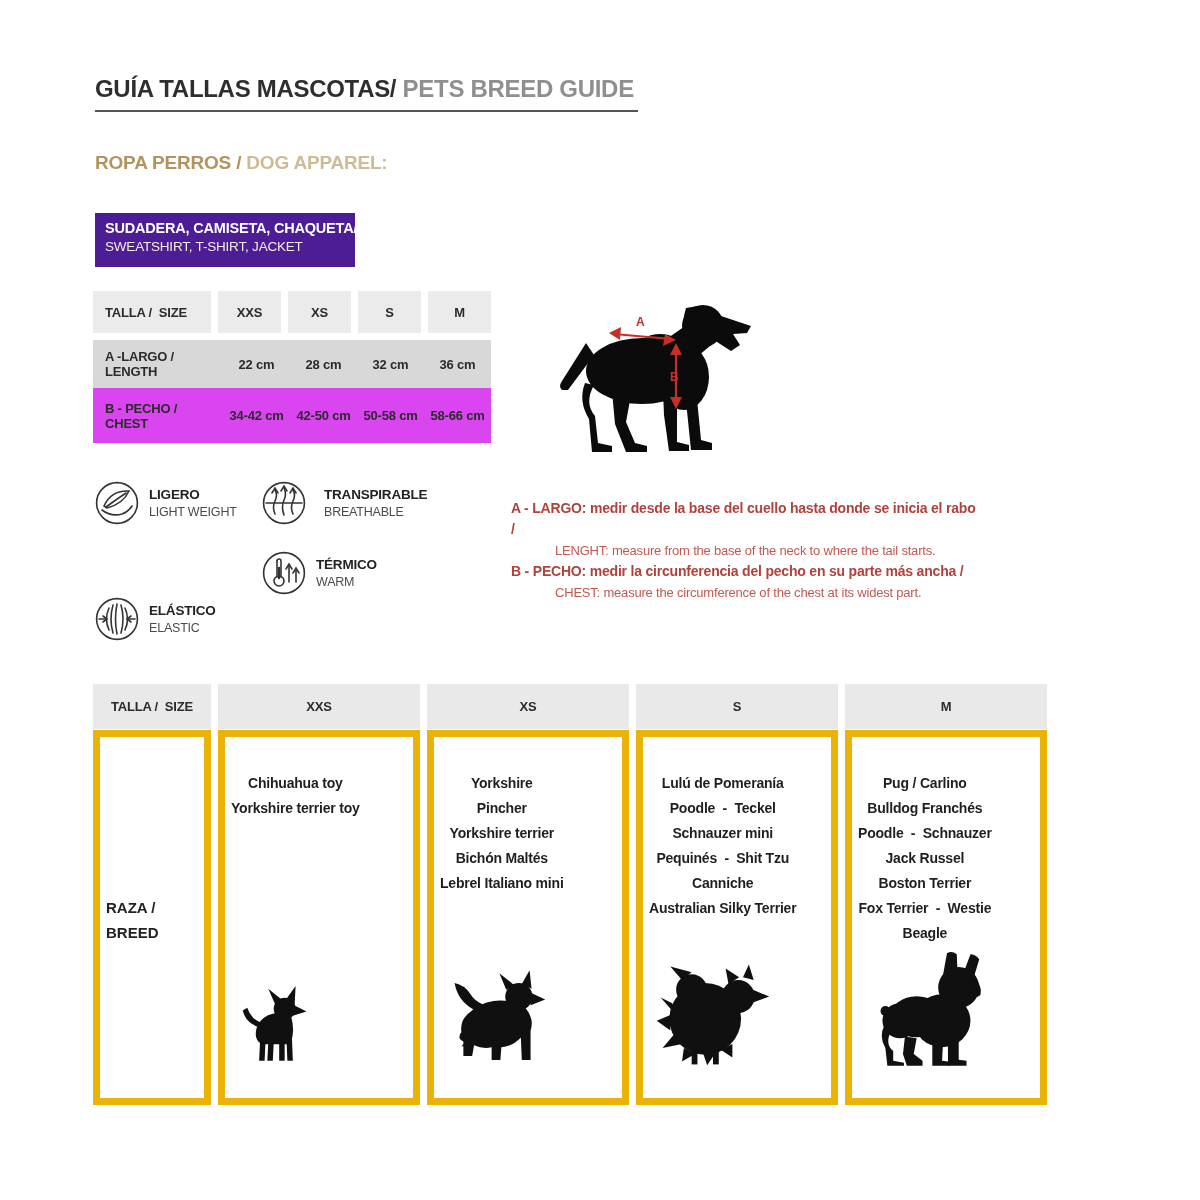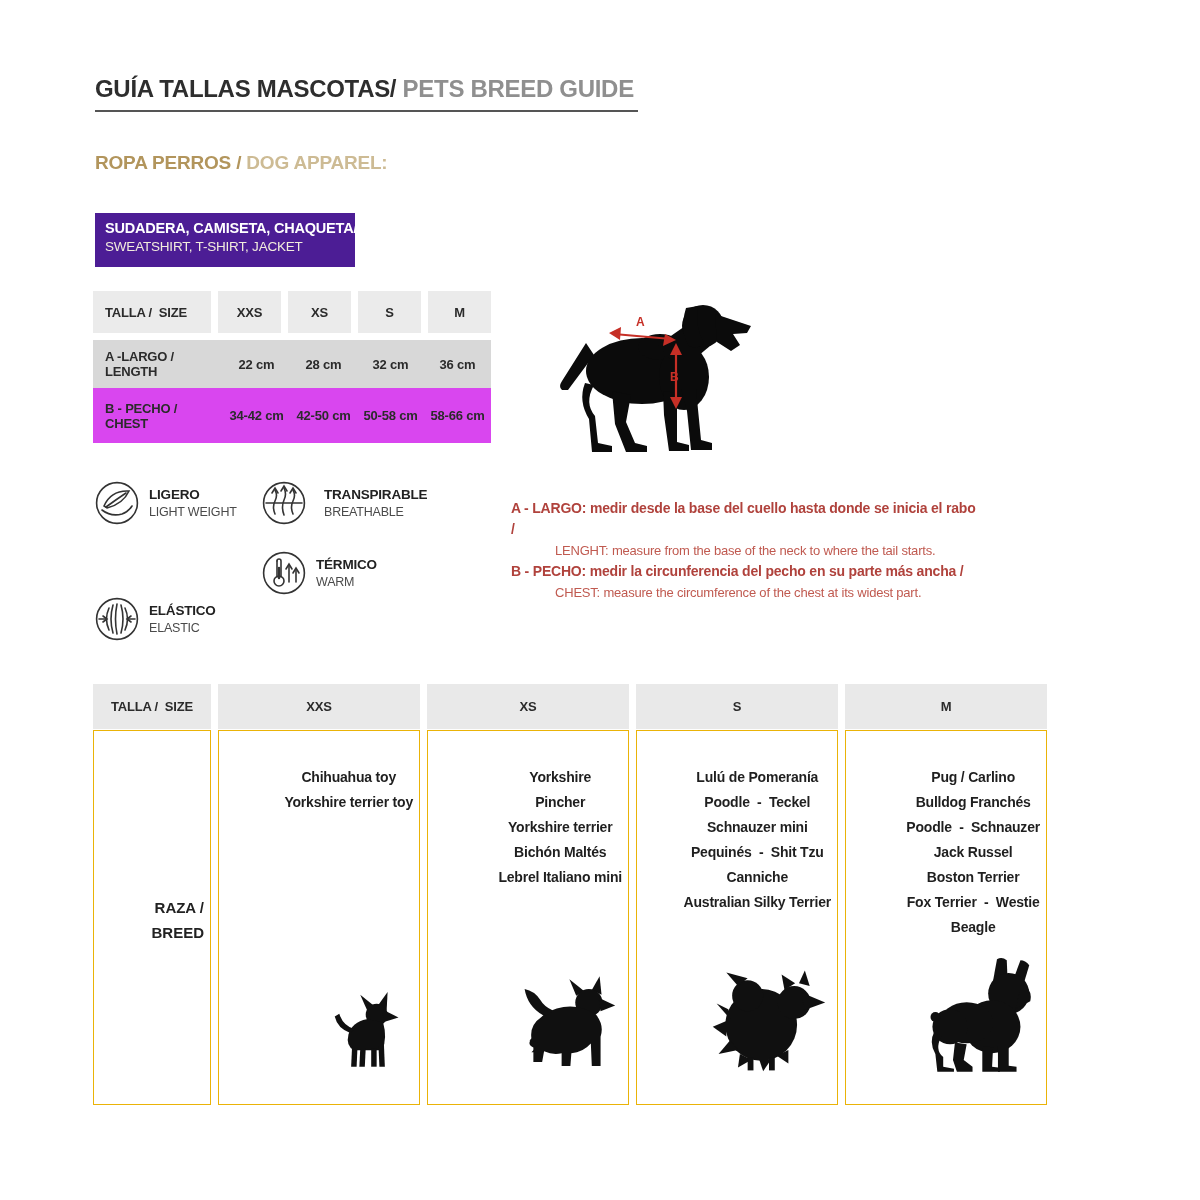--- a/index.html
+++ b/index.html
@@ -53,22 +53,22 @@
   .note-sub{font-size:13px;color:#c05a50;line-height:21px;margin-left:44px;letter-spacing:-0.2px;}
 
   
   .breed-header{position:absolute;left:93px;top:684px;display:grid;
                 grid-template-columns:118px 202px 202px 202px 202px;column-gap:7px;height:45px;}
   .breed-header .cell{background:#e9e9e9;display:flex;align-items:center;justify-content:center;
                 font-size:13px;font-weight:bold;color:#2b2b2b;letter-spacing:-0.2px;}
   .breed-header .cell.lbl{justify-content:center;}
   .breed-body{position:absolute;left:93px;top:730px;display:grid;
               grid-template-columns:118px 202px 202px 202px 202px;column-gap:7px;height:375px;}
-  .breed-cell{border:1px solid #eab308;background:#fff;display:flex;flex-direction:column;
-              align-items:flex-end;justify-content:space-between;padding:34px 6px 30px 6px;box-sizing:border-box;}
+  .breed-cell{border:7px solid #eab308;background:#fff;display:flex;flex-direction:column;
+              align-items:flex-start;justify-content:space-between;padding:34px 6px 30px 6px;box-sizing:border-box;}
   .breed-cell.raza{justify-content:center;gap:2px;}
   .raza-line{font-size:15px;font-weight:bold;color:#222;line-height:23px;text-align:center;}
   .breed-lines{display:flex;flex-direction:column;align-items:center;}
   .breed-line{font-size:14px;font-weight:bold;color:#1f1f1f;line-height:25px;text-align:center;letter-spacing:-0.2px;white-space:nowrap;}
   .dog-svg{display:block;}
 </style>
 </head>
 <body>
 
 <div class="page">

